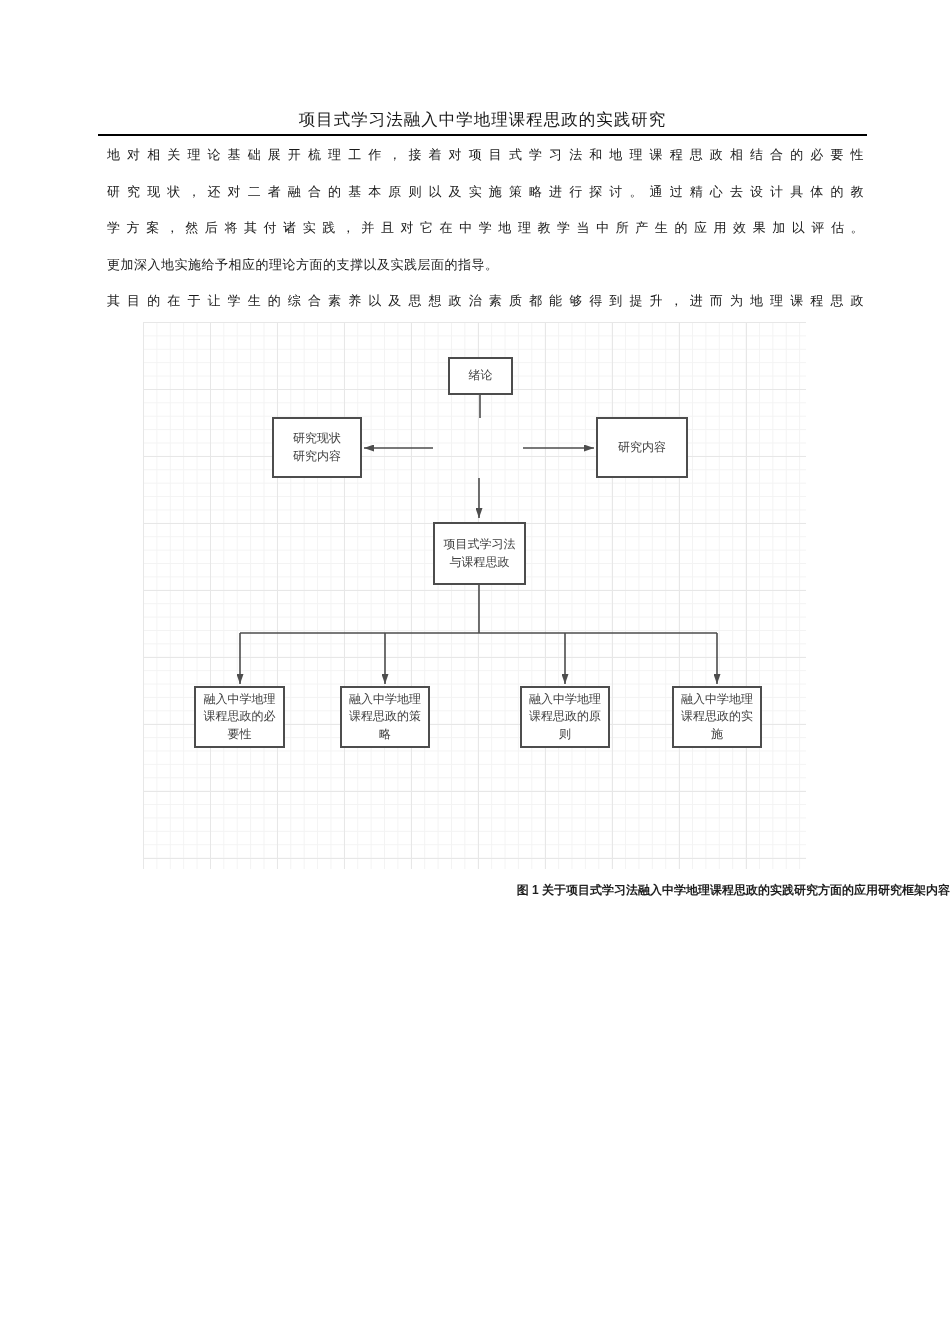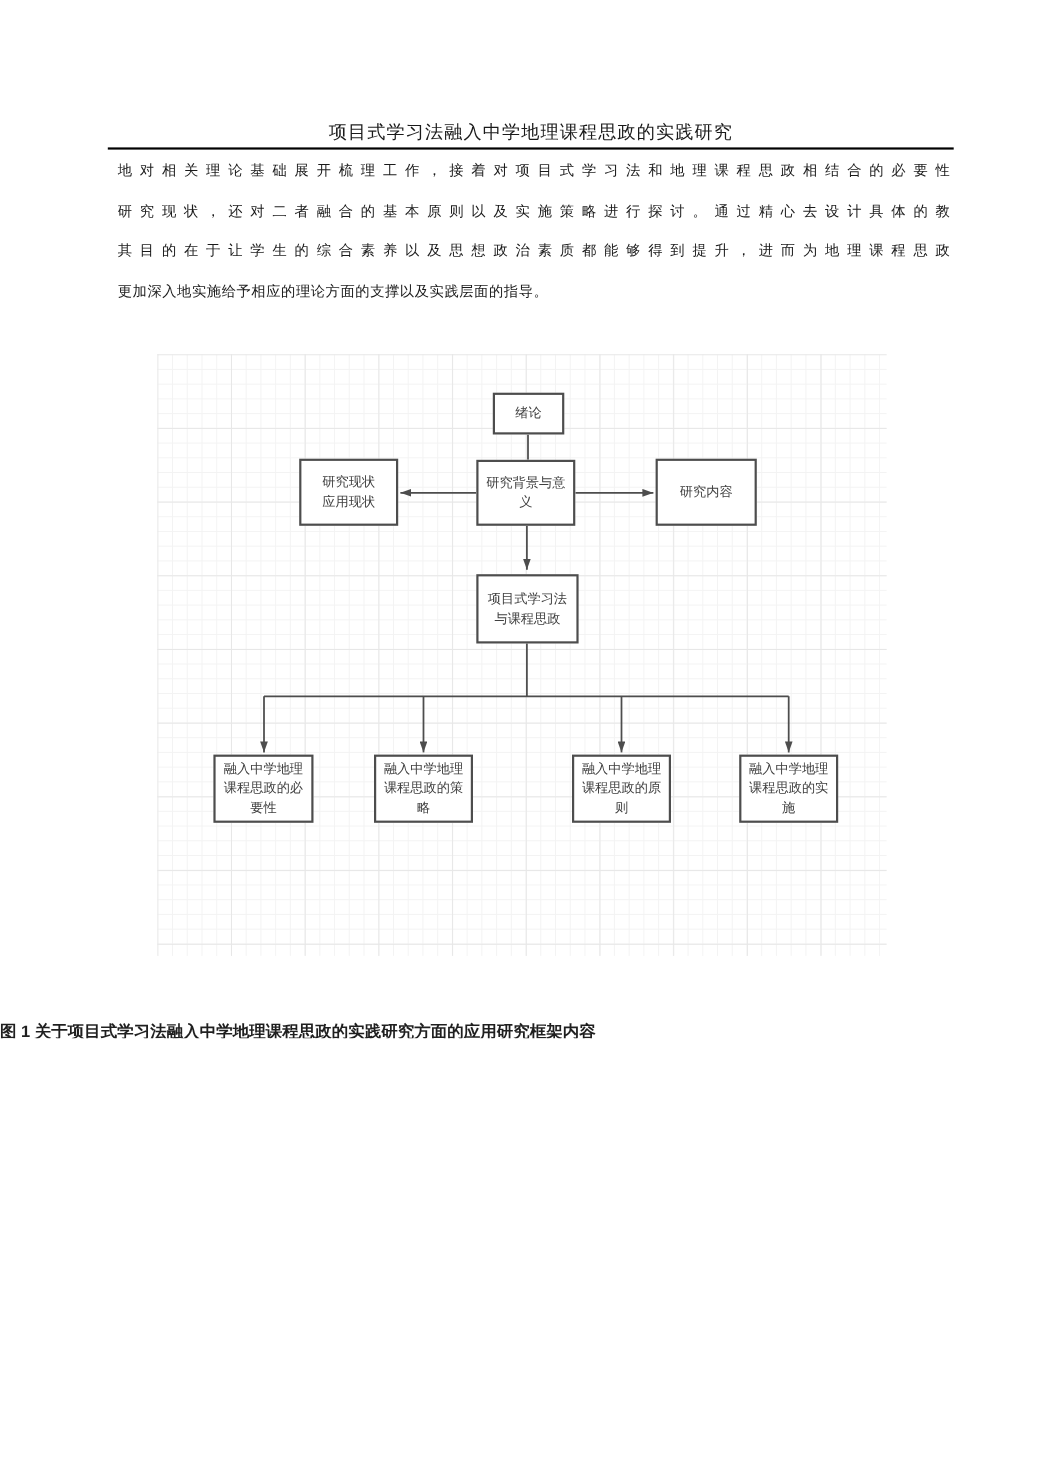--- a/index.html
+++ b/index.html
@@ -35,39 +35,40 @@
         font-size:12px;line-height:1.45;white-space:pre-line;}
   .n-intro{left:305px;top:35px;width:65px;height:38px;}
   .n-status{left:129px;top:95px;width:90px;height:61px;}
   .n-background{left:290px;top:96px;width:90px;height:60px;}
   .n-content{left:453px;top:95px;width:92px;height:61px;text-align:center;}
   .n-pbl{left:290px;top:200px;width:93px;height:63px;}
   .n-necessity{left:51px;top:364px;width:91px;height:62px;}
   .n-strategy{left:197px;top:364px;width:90px;height:62px;}
   .n-principle{left:377px;top:364px;width:90px;height:62px;}
   .n-implementation{left:529px;top:364px;width:90px;height:62px;}
-  .caption{position:absolute;top:882px;left:0;width:950px;text-align:left;
+  .caption{position:absolute;top:882px;left:0;width:950px;text-align:right;
         font-family:"Liberation Sans","DejaVu Sans",sans-serif;font-weight:bold;
-        font-size:15px;color:#1f1f1f;margin-top:47px;}
+        font-size:12px;color:#1f1f1f;}
   .page-number{position:absolute;top:1226px;left:396px;width:30px;text-align:center;
         font-size:14px;}
 </style>
 </head>
 <body>
 
 <div class="page">
 
   <div class="header-title">项目式学习法融入中学地理课程思政的实践研究</div>
   <div class="header-rule"></div>
 
   <div class="body-text">
     <div class="bline">地对相关理论基础展开梳理工作，接着对项目式学习法和地理课程思政相结合的必要性</div>
     <div class="bline">研究现状，还对二者融合的基本原则以及实施策略进行探讨。通过精心去设计具体的教</div>
+    <div class="bline">学方案，然后将其付诸实践，并且对它在中学地理教学当中所产生的应用效果加以评估。</div>
+    <div class="bline short">更加深入地实施给予相应的理论方面的支撑以及实践层面的指导。</div>
     <div class="bline">其目的在于让学生的综合素养以及思想政治素质都能够得到提升，进而为地理课程思政</div>
-    <div class="bline short">更加深入地实施给予相应的理论方面的支撑以及实践层面的指导。</div>
   </div>
 
   <div class="diagram">
     <svg class="connectors" viewBox="0 0 663 547" xmlns="http://www.w3.org/2000/svg">
       <defs>
         <marker id="arr" viewBox="0 0 10 7" refX="10" refY="3.5" markerWidth="10" markerHeight="7" orient="auto" markerUnits="userSpaceOnUse">
           <path d="M0,0 L10,3.5 L0,7 Z"></path>
         </marker>
       </defs>
       <line x1="337" y1="73" x2="337" y2="96"></line>
@@ -77,23 +78,21 @@
       <line x1="336" y1="261" x2="336" y2="311"></line>
       <line x1="97" y1="311" x2="574" y2="311"></line>
       <line class="arrow" x1="97" y1="311" x2="97" y2="362"></line>
       <line class="arrow" x1="242" y1="311" x2="242" y2="362"></line>
       <line class="arrow" x1="422" y1="311" x2="422" y2="362"></line>
       <line class="arrow" x1="574" y1="311" x2="574" y2="362"></line>
     </svg>
 
     <div class="node n-intro">绪论</div>
     <div class="node n-status">研究现状
-应用现状</div>
-    <div class="node n-background">研究背景与意
-义</div>
+研究内容</div>
     <div class="node n-content">研究内容</div>
     <div class="node n-pbl">项目式学习法
 与课程思政</div>
     <div class="node n-necessity">融入中学地理
 课程思政的必
 要性</div>
     <div class="node n-strategy">融入中学地理
 课程思政的策
 略</div>
     <div class="node n-principle">融入中学地理

